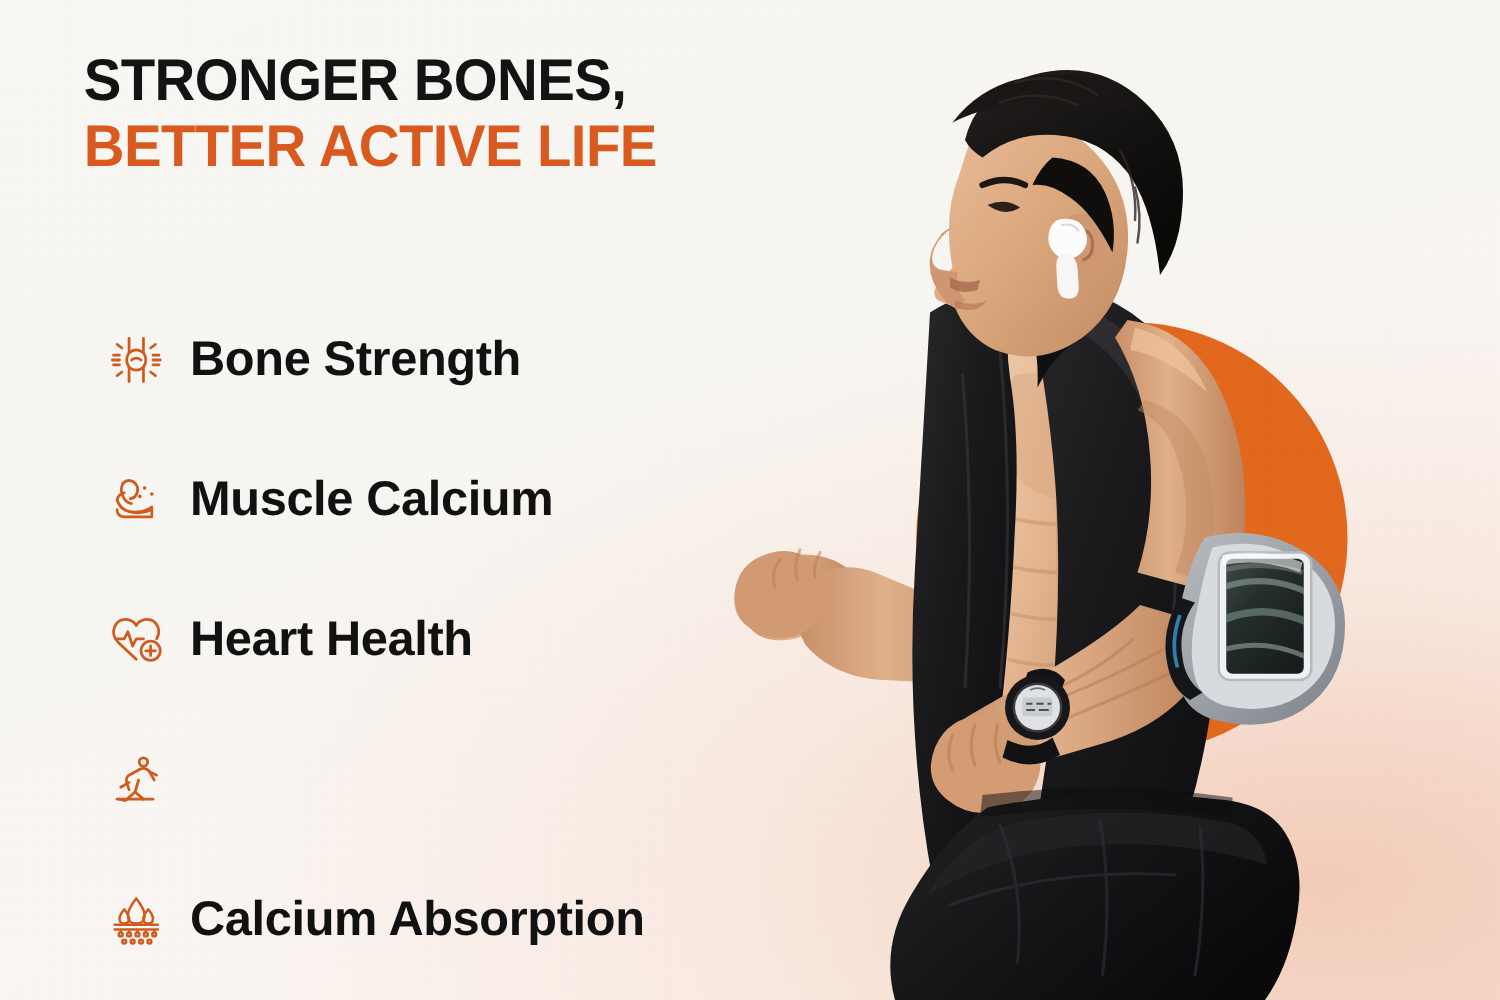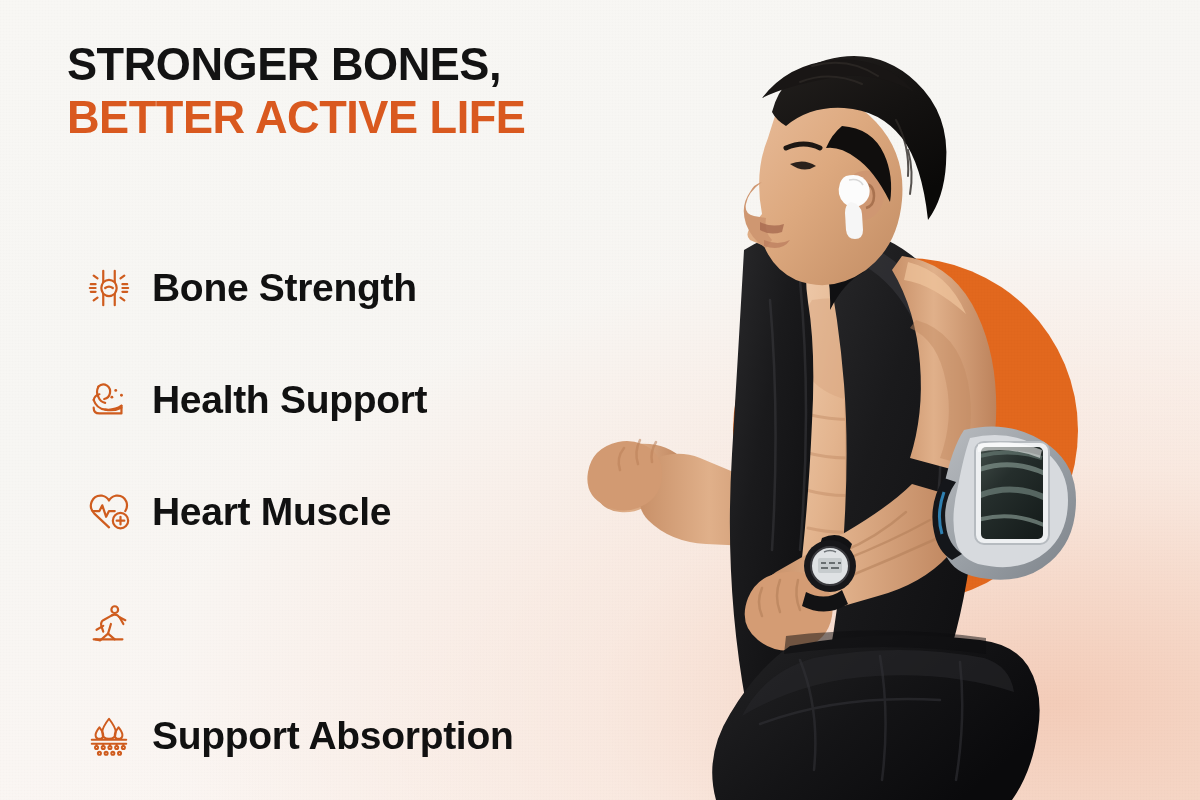--- a/index.html
+++ b/index.html
@@ -388,33 +388,33 @@
           <path d="M13 10 q4 -4 9 -1 q4 3 3 8 q-1 5 -6 6"></path>
           <path d="M8 24 q3 9 12 10 q10 1 17 -4"></path>
           <path d="M8 24 q1 -5 6 -6"></path>
           <path d="M37 30 v8 H14 q-6 0 -6 -6"></path>
           <path d="M20 34 q9 2 17 -2"></path>
           <circle cx="31" cy="14" r="1.5" fill="currentColor" stroke="none"></circle>
           <circle cx="37" cy="19" r="1.5" fill="currentColor" stroke="none"></circle>
           <circle cx="27" cy="21" r="1.5" fill="currentColor" stroke="none"></circle>
         </svg>
       </span>
-      <span class="feature-label">Health Support</span>
+      <span class="feature-label">Muscle Calcium</span>
     </div>
 
     <div class="feature-row">
       <span class="feature-icon">
         <svg width="46" height="46" viewBox="0 0 48 48" fill="none" stroke="currentColor" stroke-width="2.3" stroke-linecap="round" stroke-linejoin="round">
           <path d="M24 40 L9 26 q-6 -6 -3 -13 q3 -7 11 -6 q5 1 7 5 q2 -4 7 -5 q8 -1 11 6 q2 5 -1 10"></path>
           <path d="M7 23 h7 l3 -6 l4 12 l3 -6 h6"></path>
           <circle cx="36" cy="33" r="8"></circle>
           <path d="M36 29 v8 M32 33 h8"></path>
         </svg>
       </span>
-      <span class="feature-label">Heart Muscle</span>
+      <span class="feature-label">Heart Health</span>
     </div>
 
     <div class="feature-row">
       <span class="feature-icon">
         <svg width="46" height="46" viewBox="0 0 48 48" fill="none" stroke="currentColor" stroke-width="2.3" stroke-linecap="round" stroke-linejoin="round">
           <circle cx="30" cy="9" r="3.5"></circle>
           <path d="M27 15 q5 -2 8 2 l4 7"></path>
           <path d="M35 17 l6 3"></path>
           <path d="M27 15 l-9 5 q-3 2 -2 6 l2 6"></path>
           <path d="M26 24 l-3 10 l-8 7"></path>
@@ -438,19 +438,19 @@
           <circle cx="25" cy="36" r="1.6"></circle>
             <circle cx="32" cy="36" r="1.6"></circle>
           <circle cx="39" cy="36" r="1.6"></circle>
           <circle cx="14" cy="42" r="1.6"></circle>
             <circle cx="21" cy="42" r="1.6"></circle>
           <circle cx="28" cy="42" r="1.6"></circle>
             <circle cx="35" cy="42" r="1.6"></circle>
           <path d="M11 33 v1 M18 33 v1 M25 33 v1 M32 33 v1 M39 33 v1"></path>
         </svg>
       </span>
-      <span class="feature-label">Support Absorption</span>
+      <span class="feature-label">Calcium Absorption</span>
     </div>
 
   </div>
 
   <div id="grain"></div>
 </div>
 
 </body></html>

